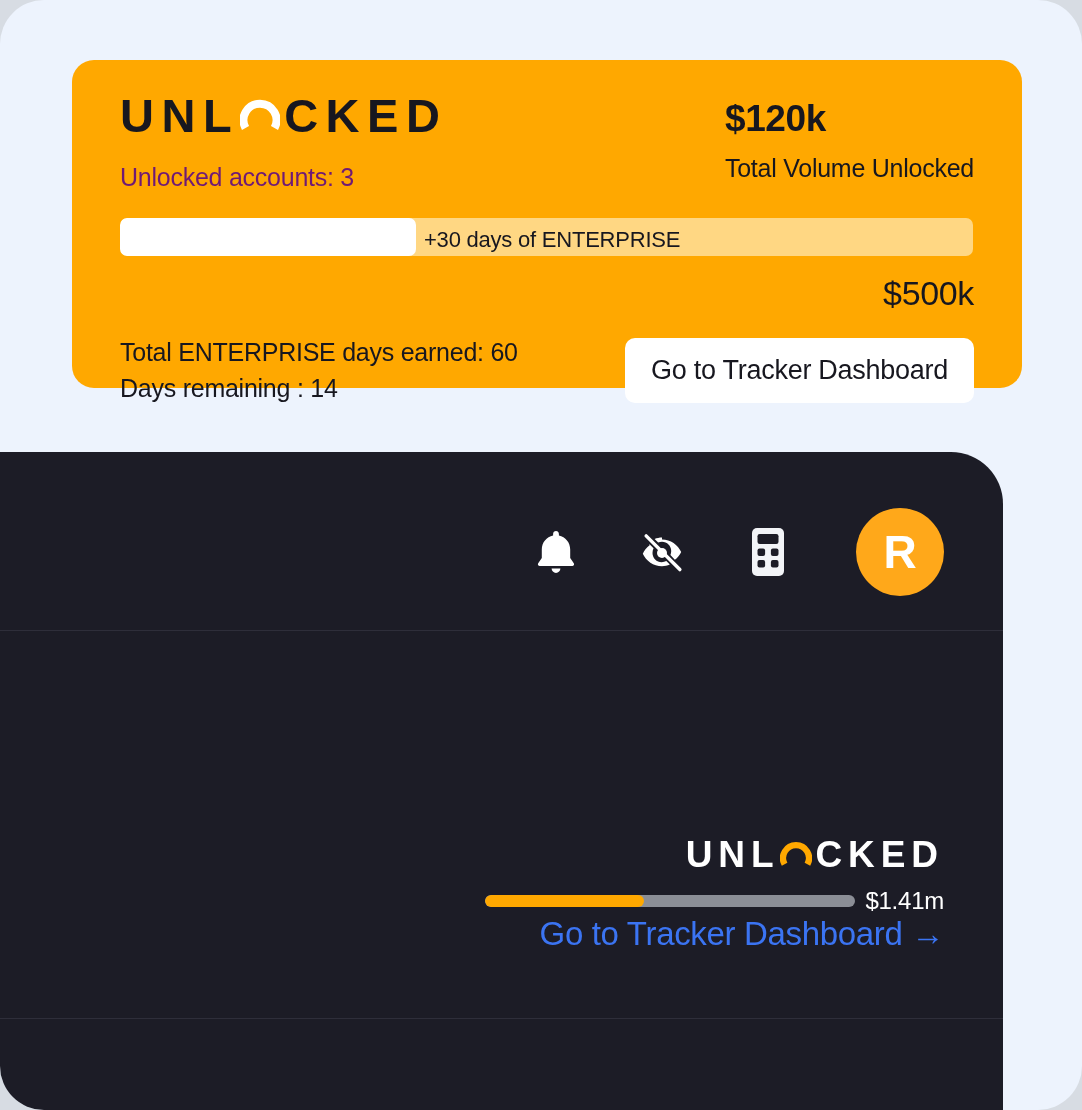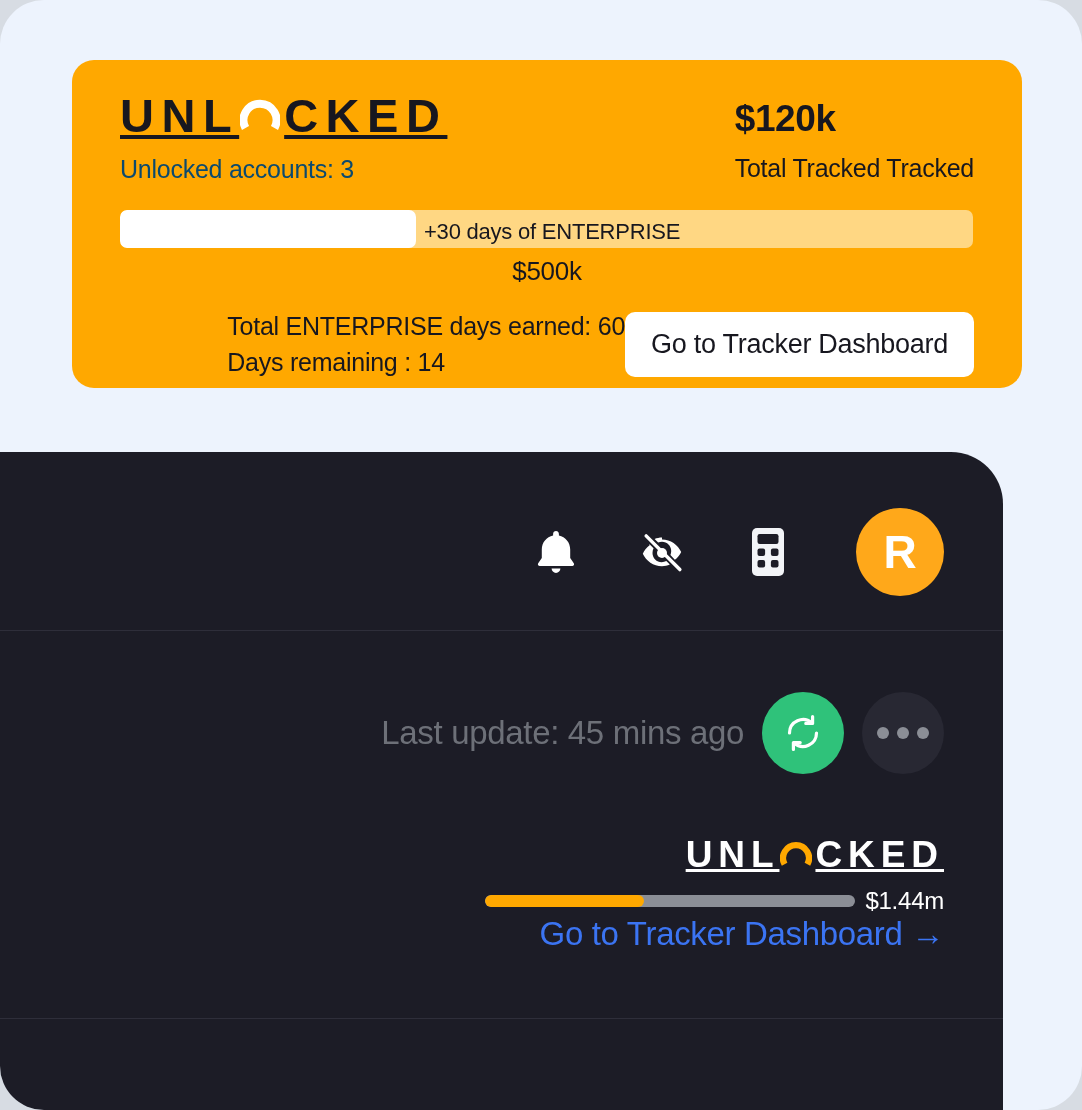--- a/index.html
+++ b/index.html
@@ -59,41 +59,40 @@
   
   .wordmark {
     display: flex;
     align-items: center;
     line-height: 1;
     white-space: nowrap;
   }
   .wordmark .wm-text {
     font-weight: 700;
     letter-spacing: 0.16em;
-    text-decoration: underline;
   }
   .wordmark .wm-ring {
     display: inline-block;
     position: relative;
     flex: none;
   }
   .wordmark .wm-ring svg { display: block; }
 
   .promo-card .wordmark .wm-text {
     font-size: 47px;
     color: #17171f;
   }
   .promo-card .wordmark .wm-ring {
     margin: 0 4px 0 1px;
   }
 
   .promo-sub {
     font-size: 25px;
-    color: #0c4a6e;
-    margin-top: 16px;
+    color: #701a75;
+    margin-top: 24px;
     letter-spacing: -0.01em;
     text-align: center;
   }
   .promo-amount {
     font-size: 37px;
     font-weight: 700;
     color: #17171f;
     letter-spacing: -0.01em;
   }
   .promo-amount-label {
@@ -126,32 +125,32 @@
     top: 0;
     height: 44px;
     display: flex;
     align-items: center;
     font-size: 22px;
     color: #17171f;
     letter-spacing: -0.01em;
     white-space: nowrap;
   }
   .promo-bar-max {
-    text-align: center;
-    font-size: 26px;
-    color: #17171f;
-    margin-top: 8px;
+    text-align: right;
+    font-size: 34px;
+    color: #17171f;
+    margin-top: 18px;
     letter-spacing: -0.01em;
   }
 
   .promo-bottom-row {
     margin-top: 22px;
     display: flex;
     align-items: center;
-    justify-content: flex-end;
+    justify-content: space-between;
   }
   .promo-stats { display: flex; flex-direction: column; }
   .promo-stat {
     font-size: 25px;
     color: #17171f;
     line-height: 1.42;
     letter-spacing: -0.01em;
   }
   .promo-cta {
     background: #ffffff;
@@ -349,21 +348,21 @@
             </svg>
           </span>
           <span class="wm-text">CKED</span>
         </div>
 
         <div class="promo-sub">Unlocked accounts: 3</div>
       </div>
 
       <div class="promo-right">
         <div class="promo-amount">$120k</div>
-        <div class="promo-amount-label">Total Tracked Tracked</div>
+        <div class="promo-amount-label">Total Volume Unlocked</div>
       </div>
     </div>
 
     <div class="promo-bar-wrap">
       <div class="promo-bar">
         <div class="promo-bar-fill" id="promoFill" style="width: 34.7%;"></div>
         <div class="promo-bar-label" id="promoLabel" style="left: calc(34.7% + 8px);">+30 days of ENTERPRISE</div>
       </div>
       <div class="promo-bar-max">$500k</div>
     </div>
@@ -408,56 +407,38 @@
         <rect x="6.5" y="21.5" width="7.6" height="7.6" rx="2" fill="#1c1c26"></rect>
         <rect x="19.9" y="21.5" width="7.6" height="7.6" rx="2" fill="#1c1c26"></rect>
         <rect x="6.5" y="33" width="7.6" height="7.6" rx="2" fill="#1c1c26"></rect>
         <rect x="19.9" y="33" width="7.6" height="7.6" rx="2" fill="#1c1c26"></rect>
       </svg>
     </div>
 
     <div class="avatar">R</div>
   </div>
 
-  <div class="update-row">
-    <div class="update-text">Last update: 45 mins ago</div>
-
-    <div class="refresh-btn">
-      <svg width="42" height="42" viewBox="0 0 42 42" aria-hidden="true">
-        <path d="M7.5 21a13.5 13.5 0 0 1 22.4-10.1" fill="none" stroke="#ffffff" stroke-width="3.2" stroke-linecap="round"></path>
-        <path d="M30.6 4.6v6.8h-6.8" fill="none" stroke="#ffffff" stroke-width="3.2" stroke-linecap="round" stroke-linejoin="round"></path>
-        <path d="M34.5 21a13.5 13.5 0 0 1-22.4 10.1" fill="none" stroke="#ffffff" stroke-width="3.2" stroke-linecap="round"></path>
-        <path d="M11.4 37.4v-6.8h6.8" fill="none" stroke="#ffffff" stroke-width="3.2" stroke-linecap="round" stroke-linejoin="round"></path>
-      </svg>
-    </div>
-
-    <div class="more-btn">
-      <i></i>
-      <i></i>
-      <i></i>
-    </div>
-  </div>
 
   <div class="tracker-block">
 
     <div class="wordmark">
       <span class="wm-text">UNL</span>
       <span class="wm-ring">
         <svg width="32" height="37" viewBox="0 0 40 47" aria-hidden="true">
           <path d="M5.5 36 A16.5 16.5 0 1 1 34.5 36" fill="none" stroke="#ffa800" stroke-width="8" stroke-linecap="butt"></path>
         </svg>
       </span>
       <span class="wm-text">CKED</span>
     </div>
 
     <div class="tracker-bar-row">
       <div class="tracker-bar">
         <div class="tracker-bar-fill" id="trackerFill" style="width: 43%;"></div>
       </div>
-      <div class="tracker-bar-value">$1.44m</div>
+      <div class="tracker-bar-value">$1.41m</div>
     </div>
 
     <a class="tracker-link">
       <span>Go to Tracker Dashboard</span>
       <span>→</span>
     </a>
   </div>
 
 </div>
 

